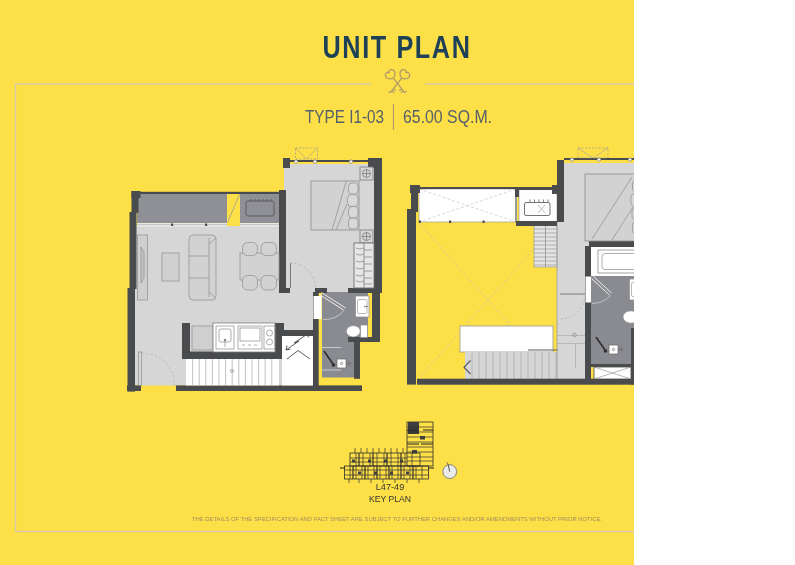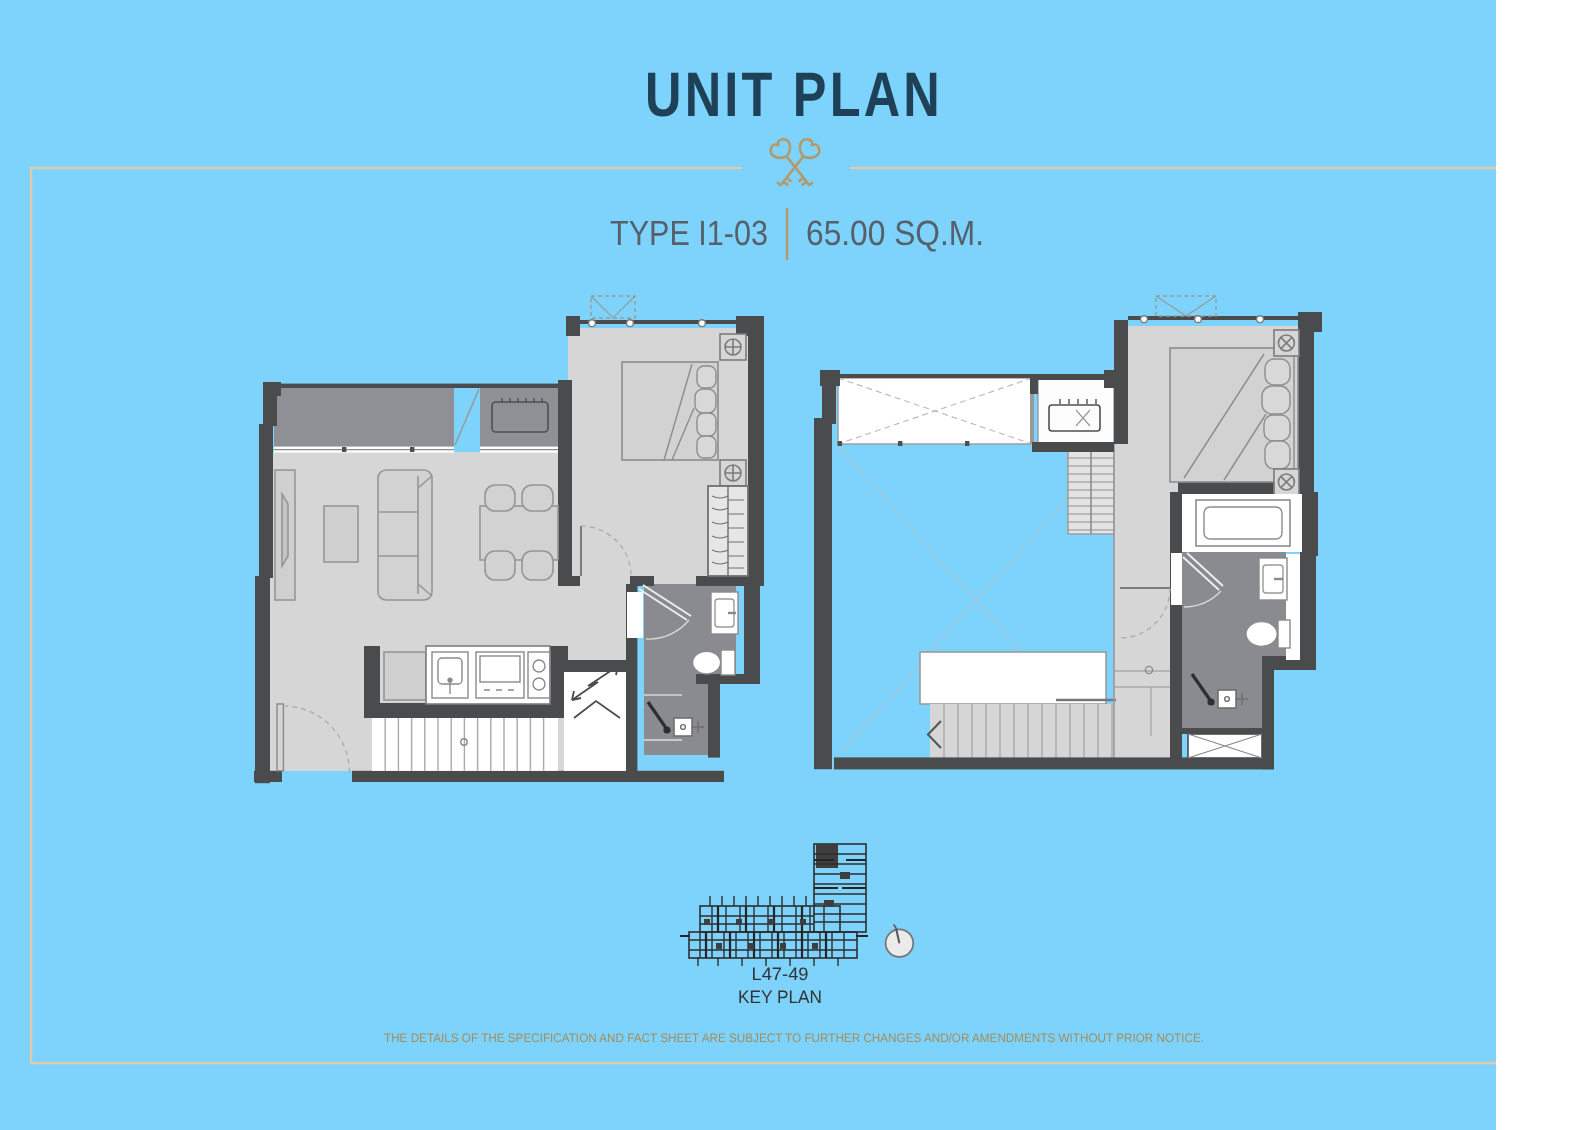--- a/index.html
+++ b/index.html
@@ -1,16 +1,16 @@
 <!DOCTYPE html>
 <html><head>
 <meta charset="utf-8">
 <style>
   html,body{margin:0;padding:0;background:#ffffff;}
-  #page{position:relative;width:748px;height:565px;background:#7dd3fc;overflow:hidden;
+  #page{position:relative;width:634px;height:565px;background:#fde047;overflow:hidden;
         font-family:"Liberation Sans",sans-serif;}
   svg{position:absolute;left:0;top:0;}
 </style>
 </head>
 <body>
 <div id="page">
 <svg width="795" height="565" viewBox="0 0 795 565">
 
 <text x="397" y="58" text-anchor="middle" font-size="31.5" font-weight="bold" fill="#1e4157" letter-spacing="2" textLength="149" lengthAdjust="spacingAndGlyphs">UNIT PLAN</text>
 

